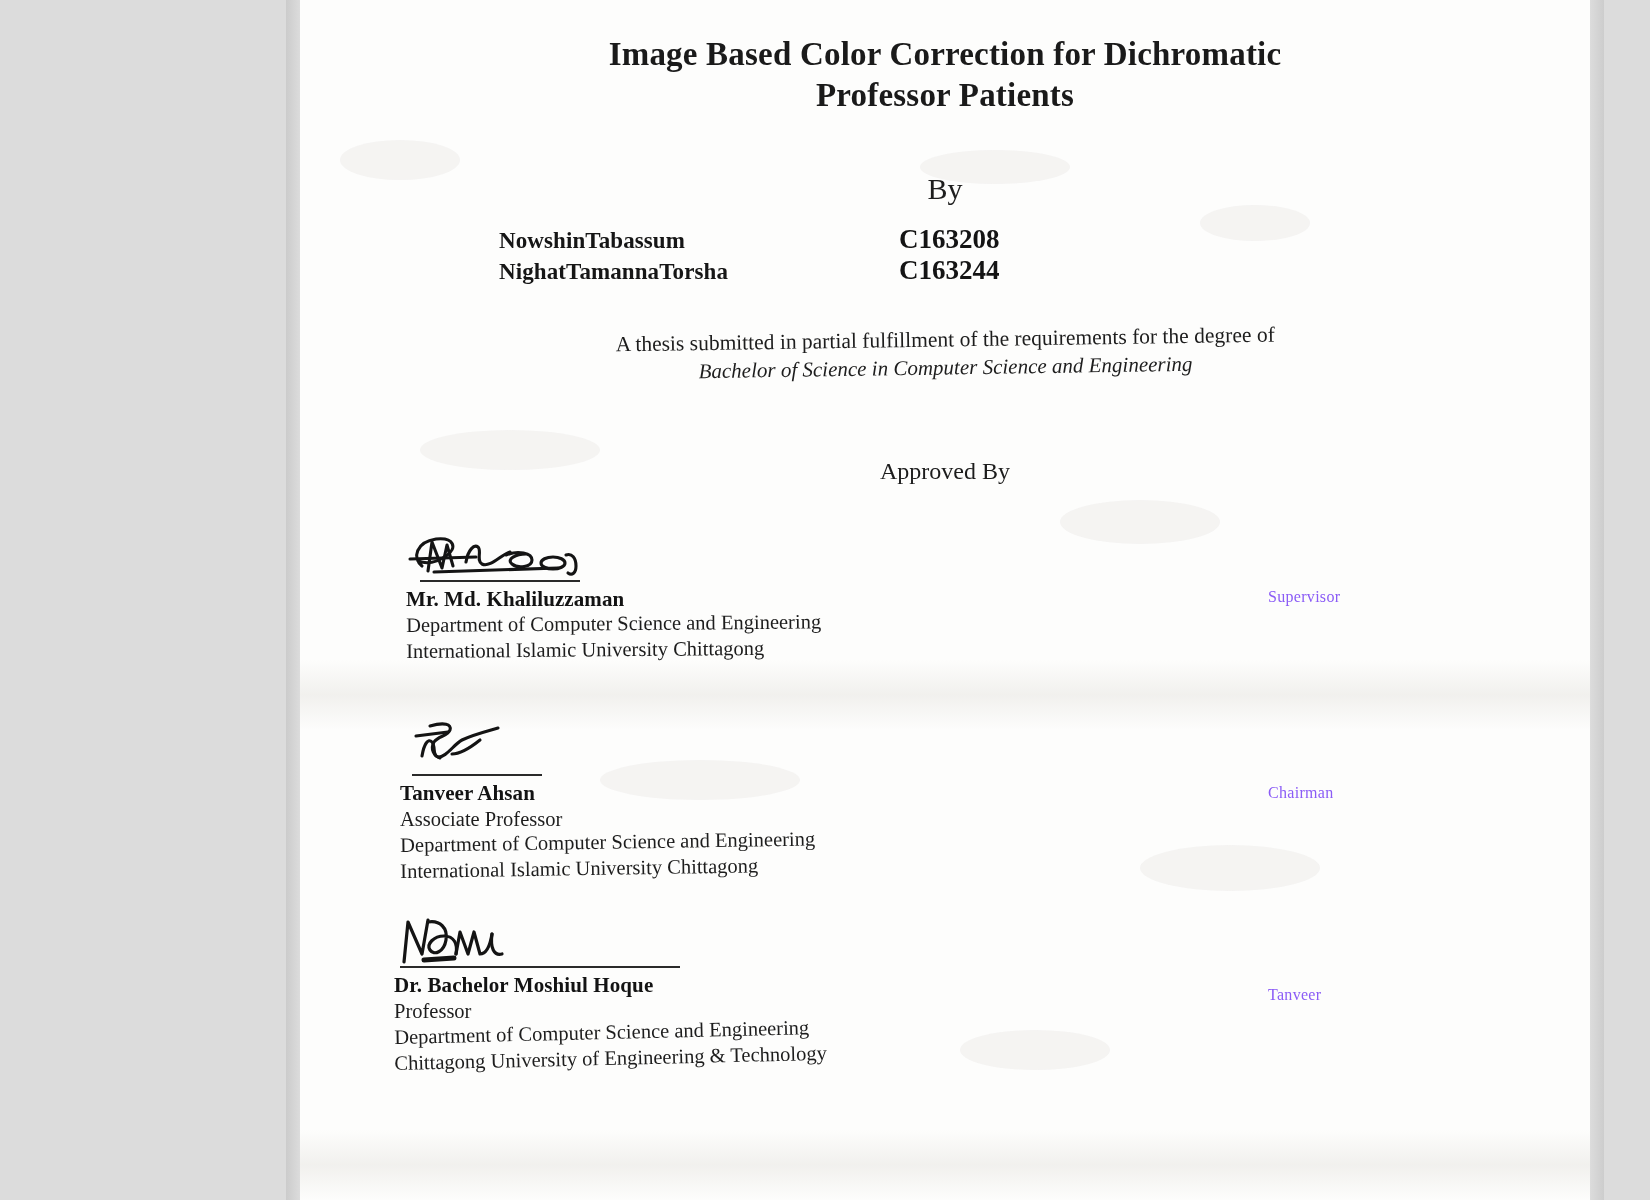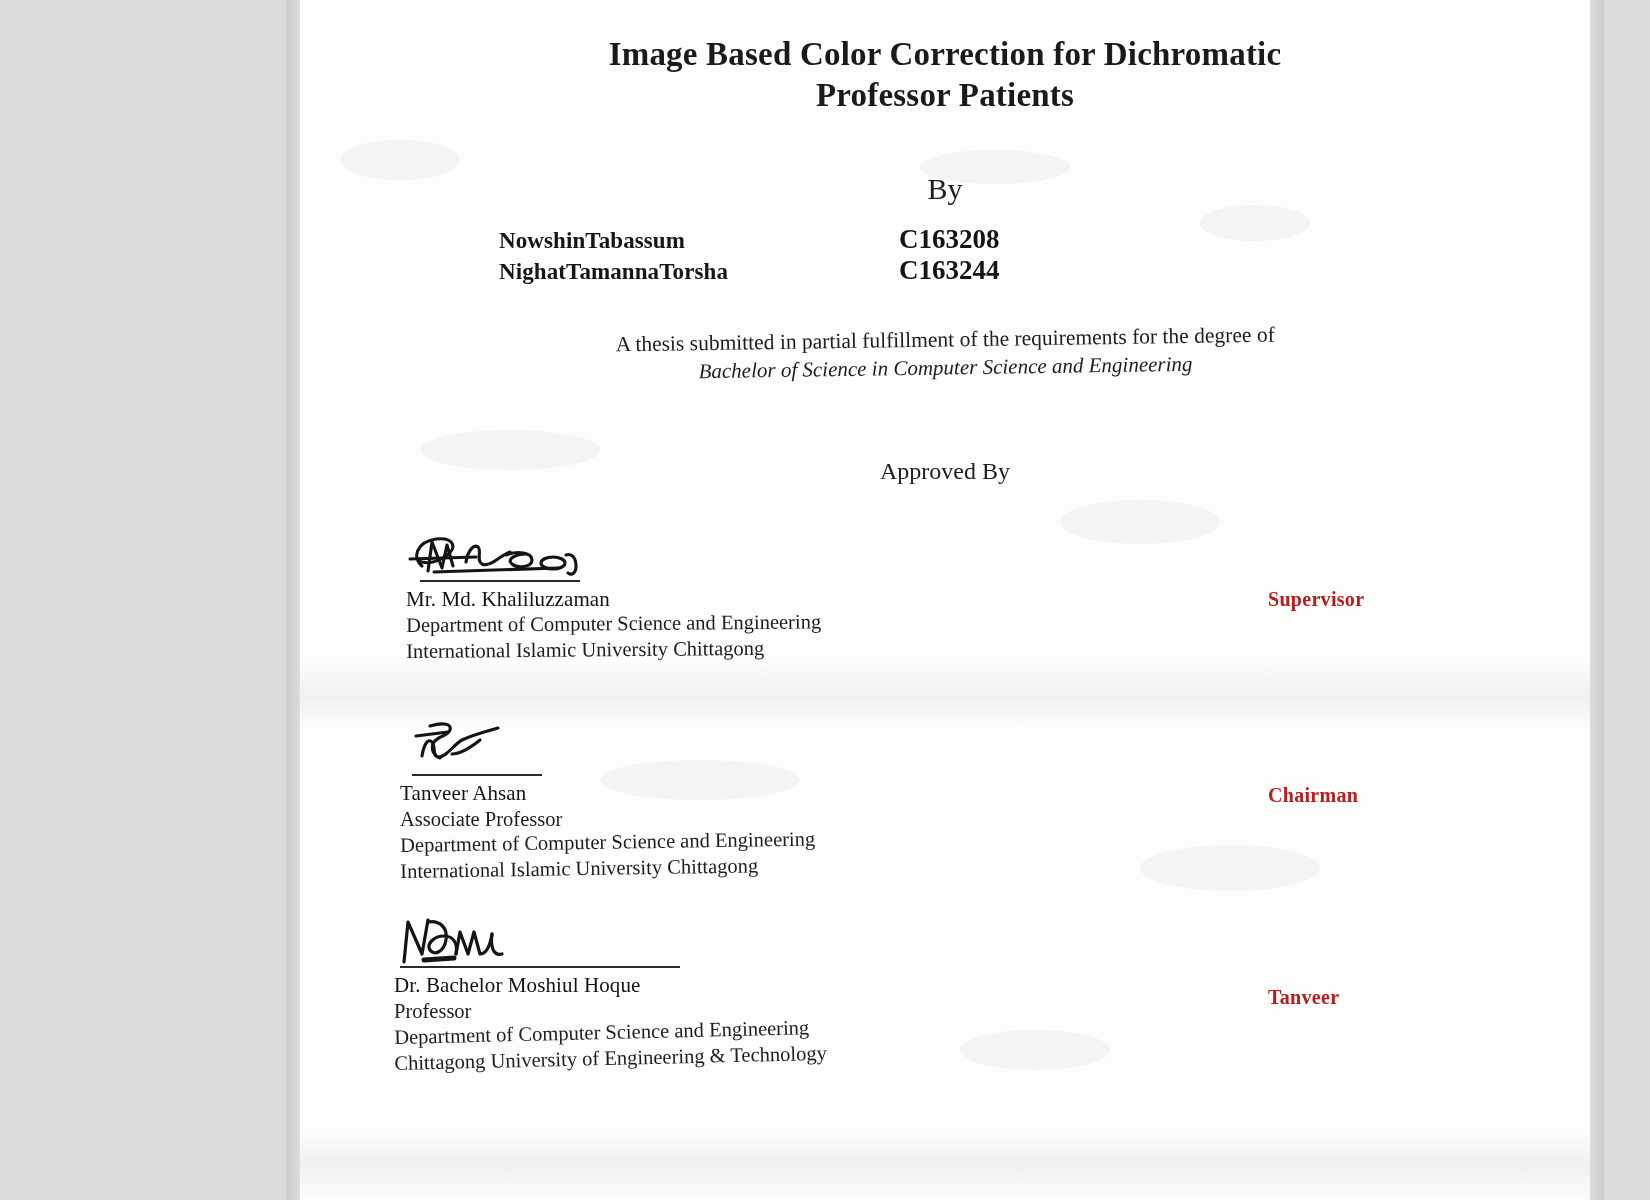--- a/index.html
+++ b/index.html
@@ -171,24 +171,24 @@
   .sig-block-3 { top: 910px; }
 
   .sig-inner {
     position: relative;
     display: flex;
     align-items: flex-start;
   }
   .sig-left { position: relative; width: 700px; }
   .sig-role {
     position: absolute;
-    font-size: 20px;
-    font-weight: bold;
+    font-size: 16px;
+    font-weight: normal;
     letter-spacing: .3px;
-    color: #b91c1c;
+    color: #8b5cf6;
   }
   .role-1 { left: 878px; top: 60px; }
   .role-2 { left: 878px; top: 68px; }
   .role-3 { left: 878px; top: 76px; }
 
   .sig-mark {
     height: 56px;
     position: relative;
   }
   .sig-mark svg { display: block; }
@@ -196,21 +196,21 @@
   .sig-rule {
     height: 0;
     border-top: 2px solid #2a2a2a;
   }
   .rule-1 { width: 160px; margin-left: 14px; margin-top: -4px; }
   .rule-2 { width: 130px; margin-left: 12px; margin-top: 2px; }
   .rule-3 { width: 280px; margin-left: 6px; margin-top: 0px; }
 
   .sig-name {
     font-size: 21px;
-    font-weight: normal;
+    font-weight: bold;
     letter-spacing: .1px;
     color: #131313;
     margin-top: 5px;
   }
   .sig-title,
   .sig-dept,
   .sig-org {
     font-size: 20.5px;
     line-height: 26px;
     color: #1d1d1d;

